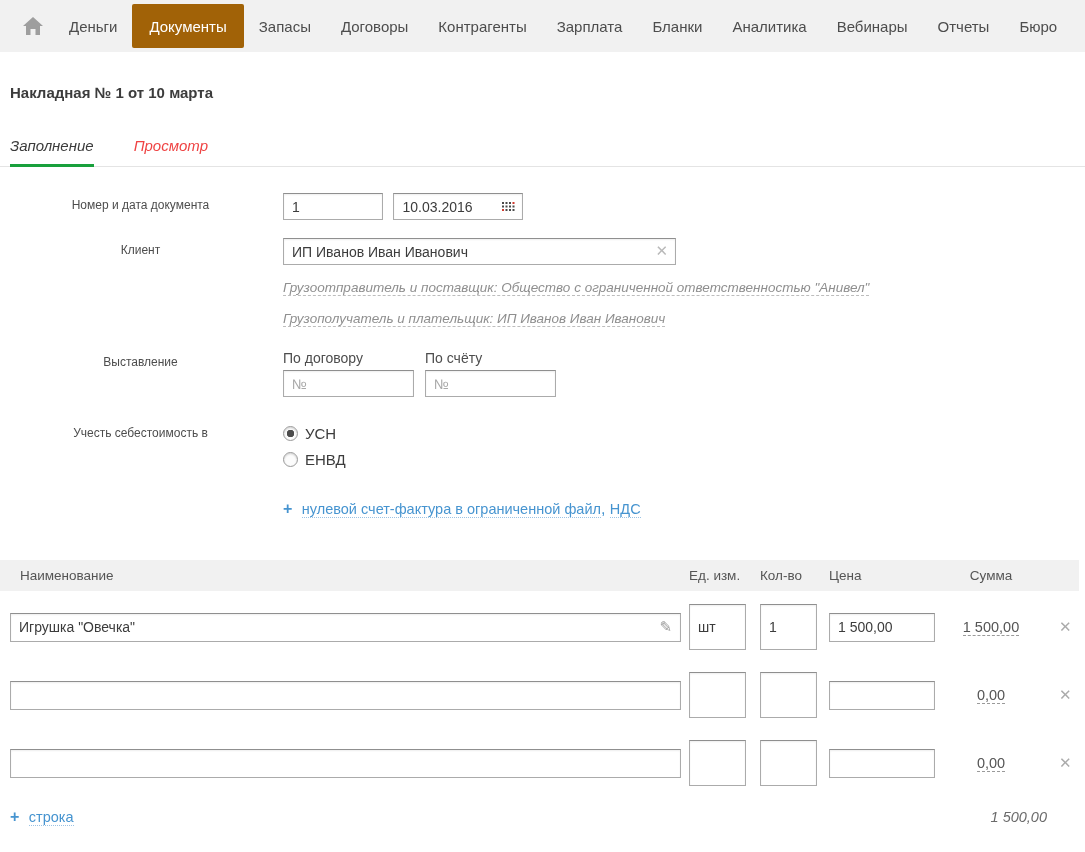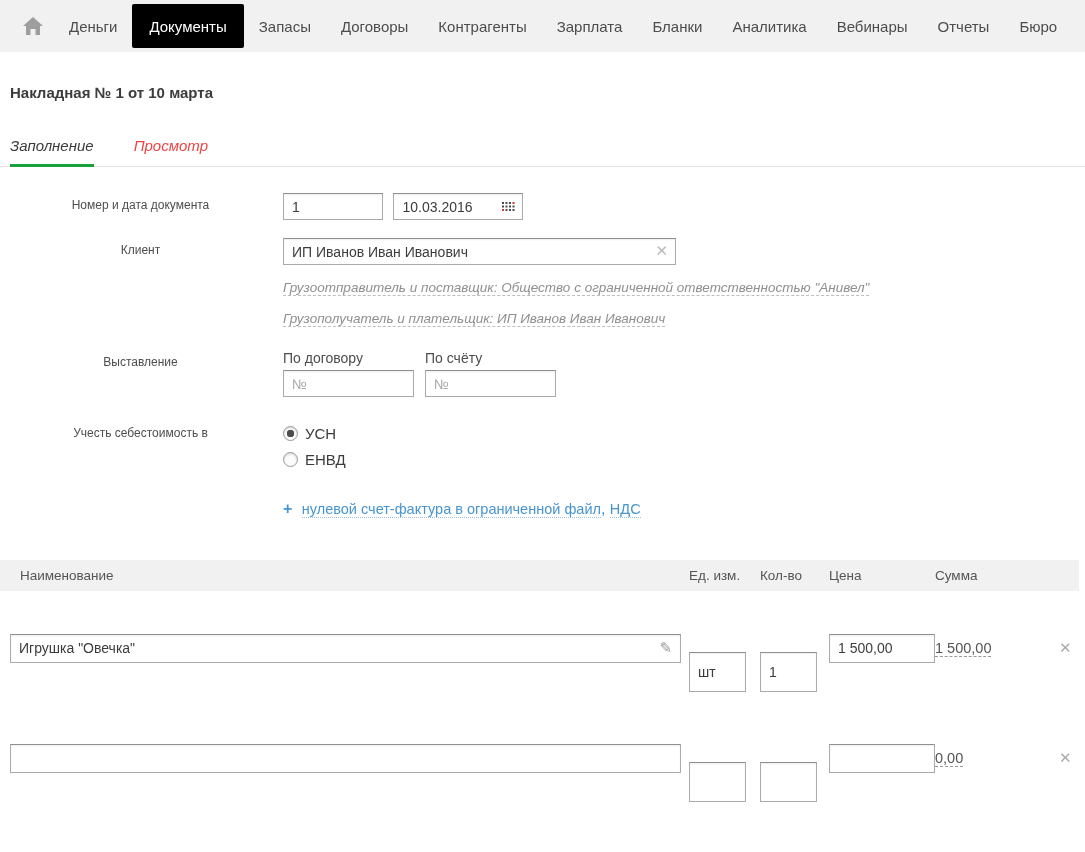--- a/index.html
+++ b/index.html
@@ -17,21 +17,21 @@
   .home {
     display: flex; align-items: center; padding: 0 10px 0 4px; cursor: pointer;
   }
   .home svg { display: block; }
   .nav-item {
     display: flex; align-items: center;
     padding: 0 15px; font-size: 15px; font-weight: normal; color: #4d4d4d;
     cursor: pointer; white-space: nowrap;
   }
   .nav-item.active {
-    background: #000000; color: #fff; border-radius: 2px;
+    background: #a16207; color: #fff; border-radius: 2px;
     margin: 4px 0; padding: 0 17px;
   }
   
   .page-title {
     font-size: 15px; font-weight: bold; color: #3c3c3c;
     margin: 32px 0 0 10px;
   }
   .tabs {
     display: flex; margin: 30px 0 0 0; border-bottom: 1px solid #e4e4e4;
     padding-left: 10px;
@@ -102,30 +102,30 @@
   
   .tbl { margin-top: 42px; }
   .tbl-head {
     display: flex; align-items: center; height: 31px; background: #f1f1f1;
     font-size: 13.5px; color: #555; margin-right: 6px;
   }
   .c-name { flex: 1; padding-left: 20px; }
   .c-unit { width: 57px; margin-left: 8px; }
   .c-qty  { width: 57px; margin-left: 14px; }
   .c-price{ width: 106px; margin-left: 12px; }
-  .c-sum  { width: 112px; text-align: left; }
+  .c-sum  { width: 112px; text-align: center; }
   .c-del  { width: 32px; }
   .tbl-row { display: flex; align-items: center; margin-top: 13px; padding: 0 6px 0 10px; margin-bottom: 22px; }
   .tbl-row .c-name { padding-left: 0; position: relative; }
   .tbl-row .c-name input { width: 100%; padding-right: 32px; height: 29px; }
   .pencil-icon {
     position: absolute; right: 9px; top: 5px; color: #9a9a9a; font-size: 15px;
     cursor: pointer; transform: rotate(0deg);
   }
-  .tbl-row .c-unit input, .tbl-row .c-qty input { width: 100%; height: 40px; margin-top: 48px; }
+  .tbl-row .c-unit input, .tbl-row .c-qty input { width: 100%; height: 46px; }
   .tbl-row .c-price input { width: 100%; height: 29px; }
   .sum-val {
     font-size: 14.5px; color: #555; border-bottom: 1px dashed #9a9a9a;
     cursor: pointer;
   }
   .del-x { color: #ababab; font-size: 15px; cursor: pointer; padding-left: 12px; }
   .tbl-foot { display: flex; align-items: center; margin: 22px 6px 0 10px; }
   .tbl-foot .left { flex: 1; }
   .total {
     width: 112px; text-align: right; font-size: 14.5px; color: #6b6b6b;

